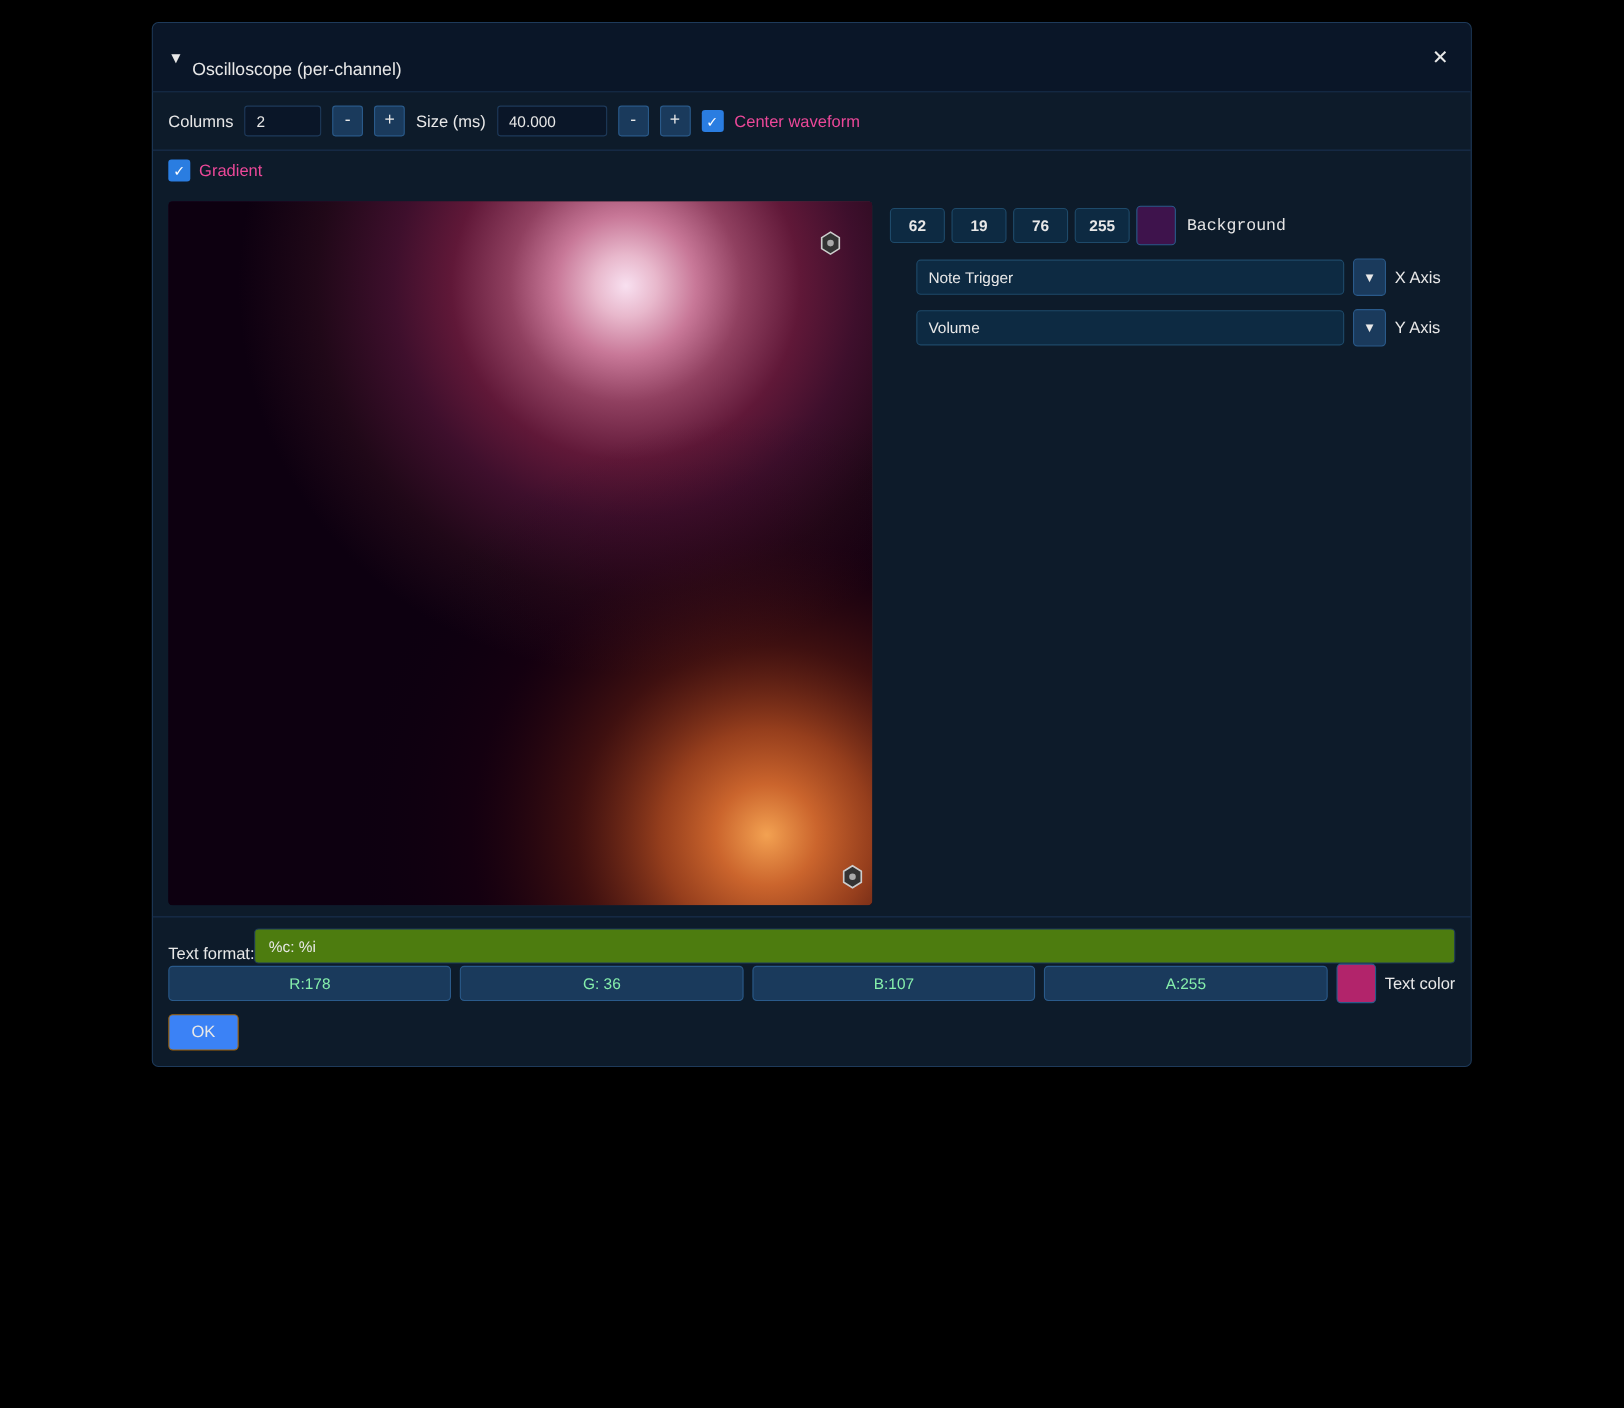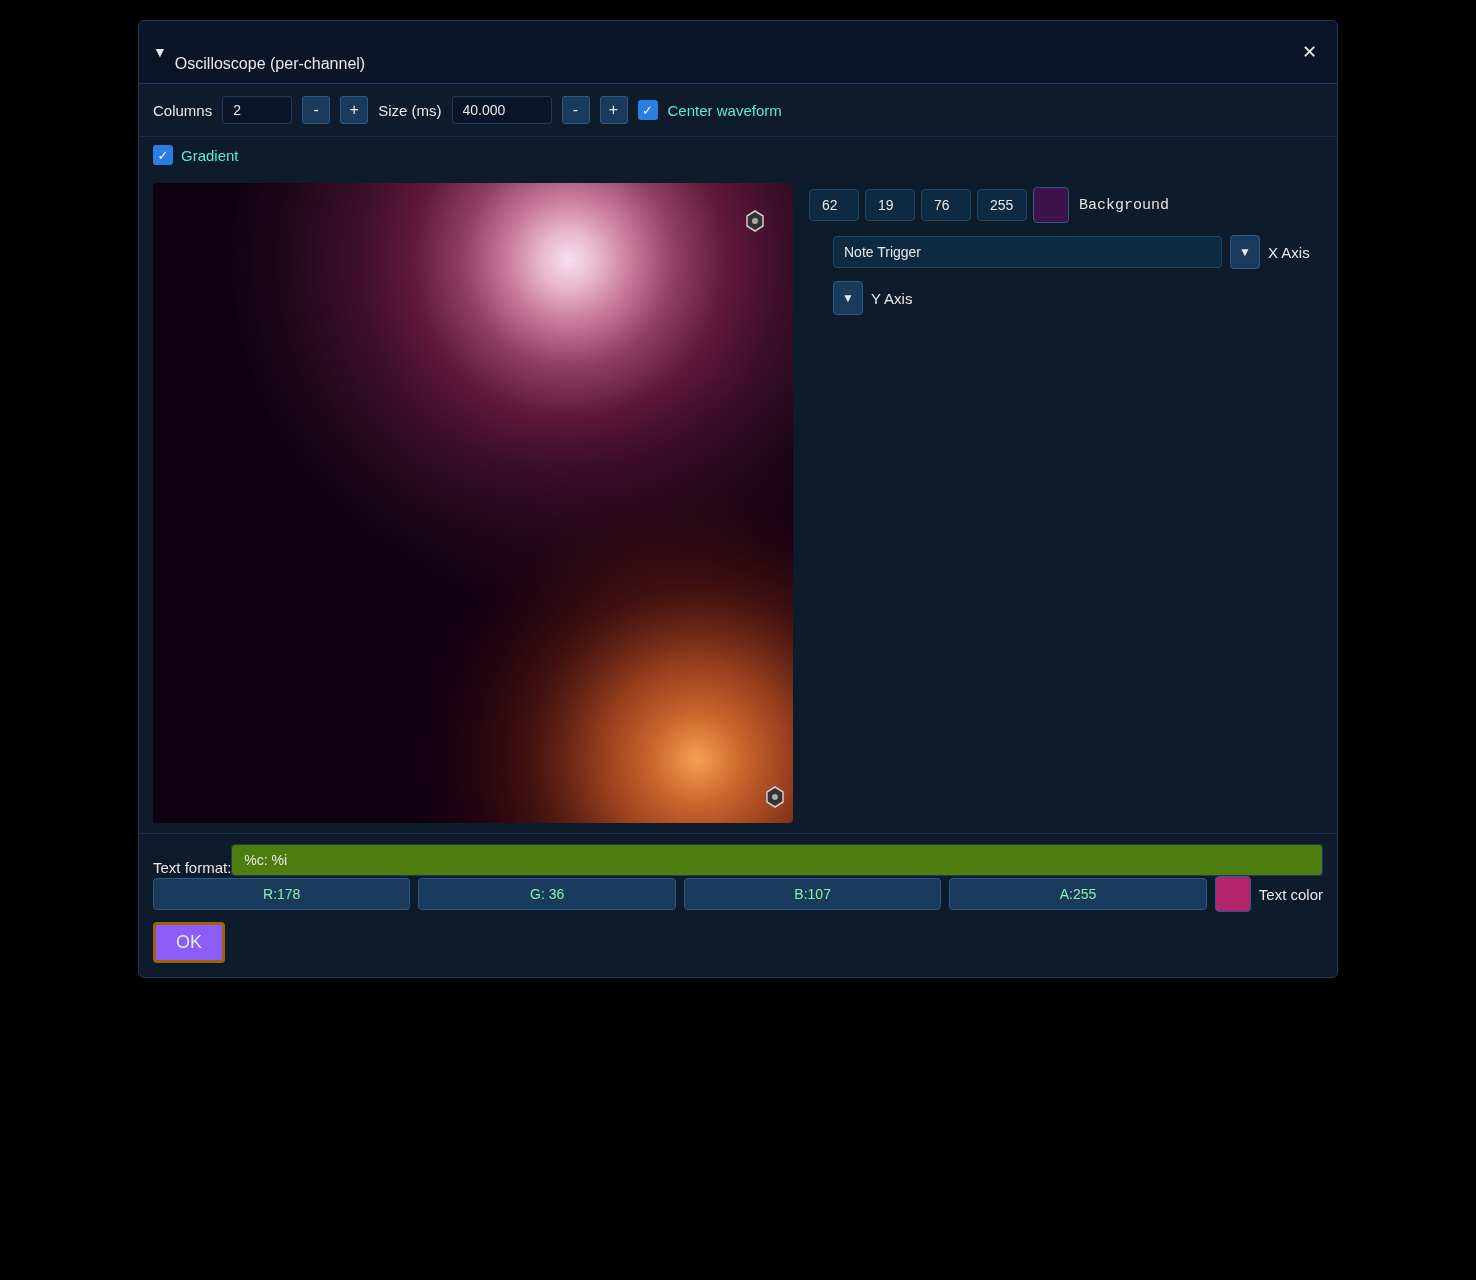--- a/index.html
+++ b/index.html
@@ -97,21 +97,21 @@
       border-radius: 3px;
       display: flex;
       align-items: center;
       justify-content: center;
       color: white;
       font-size: 13px;
       flex-shrink: 0;
     }
     .checkbox-label {
       font-size: 15px;
-      color: #5eead4;
+      color: #ec4899;
     }
     .main-content {
       display: flex;
       padding: 10px 14px;
       gap: 16px;
     }
     .gradient-canvas {
       width: 640px;
       height: 640px;
       border-radius: 4px;
@@ -153,21 +153,22 @@
     }
     .color-val-btn {
       background: #0d2a42;
       border: 1px solid #1e4a6a;
       color: #e8e8e8;
       padding: 7px 12px;
       font-size: 14px;
       cursor: pointer;
       border-radius: 4px;
       min-width: 50px;
-      text-align: left;
+      text-align: center;
+      font-weight: bold;
     }
     .color-swatch {
       width: 36px;
       height: 36px;
       border-radius: 4px;
       border: 1px solid #2a5a8a;
       flex-shrink: 0;
     }
     .color-label {
       font-size: 15px;
@@ -254,25 +255,25 @@
       height: 36px;
       border-radius: 4px;
       border: 1px solid #2a5a8a;
       flex-shrink: 0;
     }
     .text-color-label {
       font-size: 15px;
       color: #e8e8e8;
     }
     .ok-btn {
-      background: #8b5cf6;
-      border: 3px solid #a16207;
+      background: #3b82f6;
+      border: 1px solid #a16207;
       color: #e8e8e8;
       padding: 7px 20px;
-      font-size: 18px;
+      font-size: 15px;
       cursor: pointer;
       border-radius: 4px;
     }
   </style>
 </head>
 <body>
 
 <div class="window">
 
   <div class="title-bar">
@@ -360,20 +361,25 @@
         <select class="axis-select">
           <option>Note Trigger</option>
           <option>Volume</option>
           <option>None</option>
         </select>
         <div class="axis-arrow">▼</div>
         <span class="axis-label">X Axis</span>
       </div>
 
       <div class="axis-row">
+        <select class="axis-select">
+          <option>Note Trigger</option>
+          <option selected="">Volume</option>
+          <option>None</option>
+        </select>
         <div class="axis-arrow">▼</div>
         <span class="axis-label">Y Axis</span>
       </div>
     </div>
   </div>
 
   <div class="bottom-section">
     
     <div class="text-format-row">
       <span class="text-format-label">Text format:</span>

